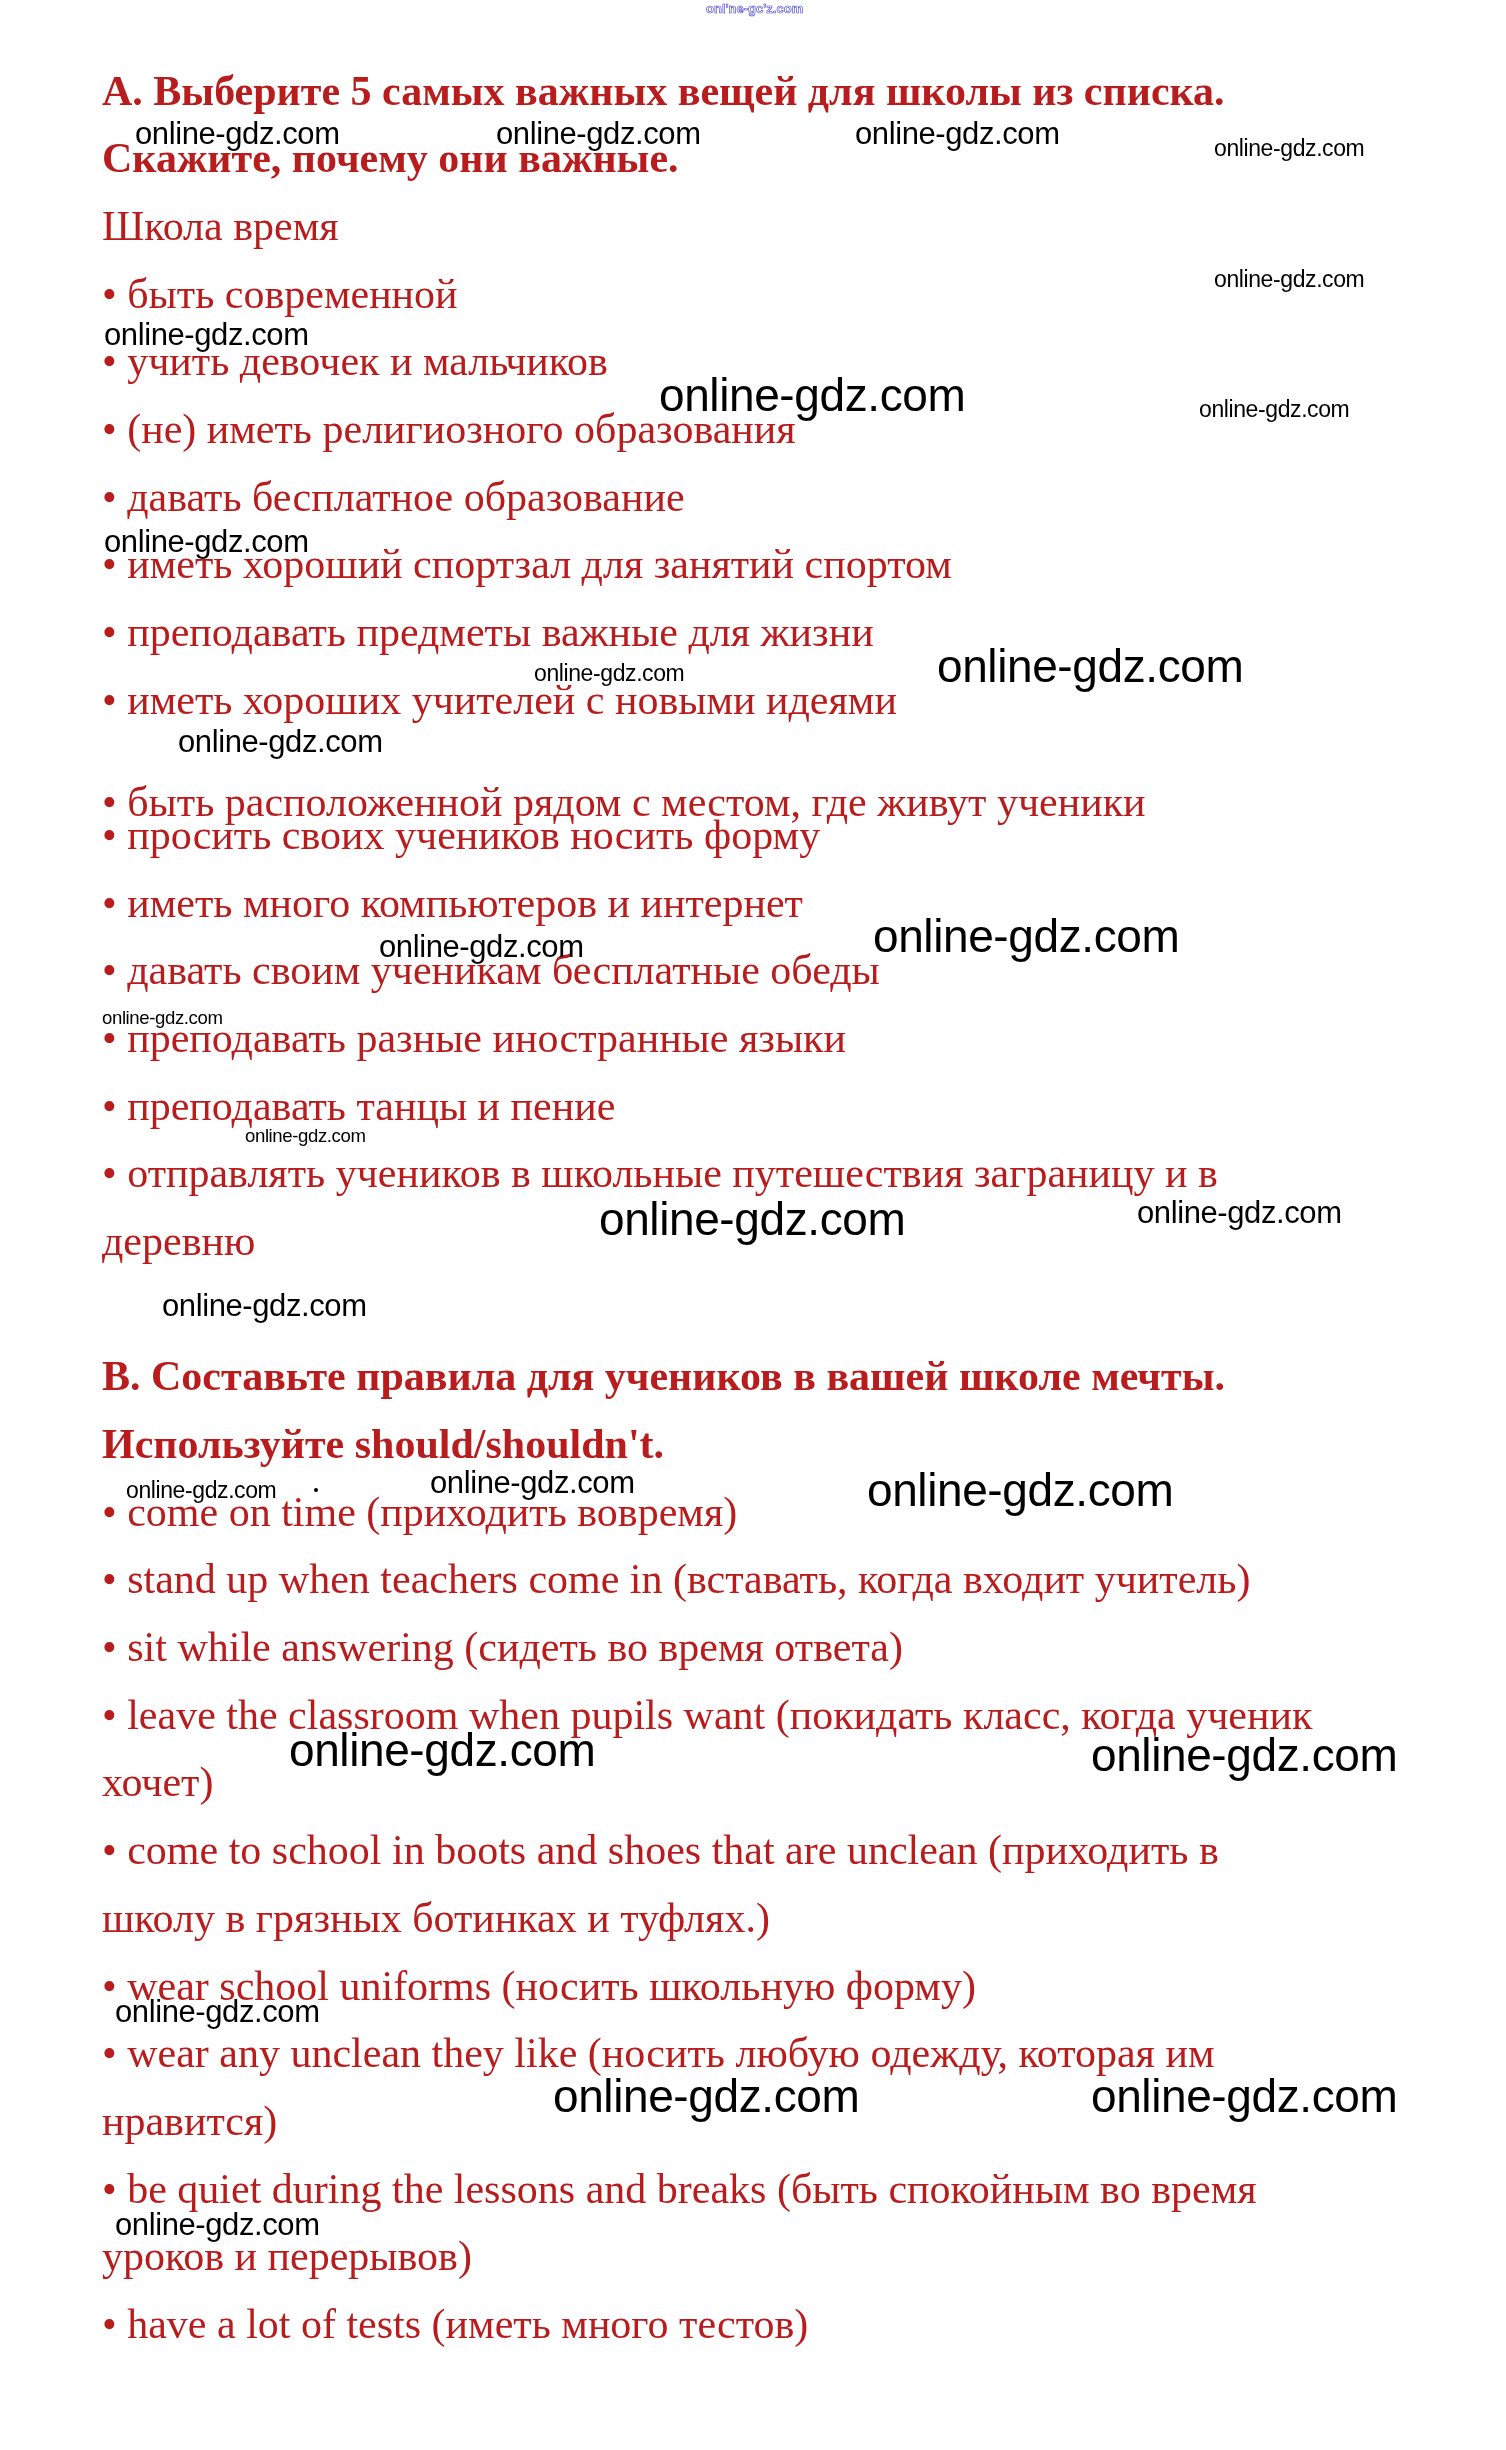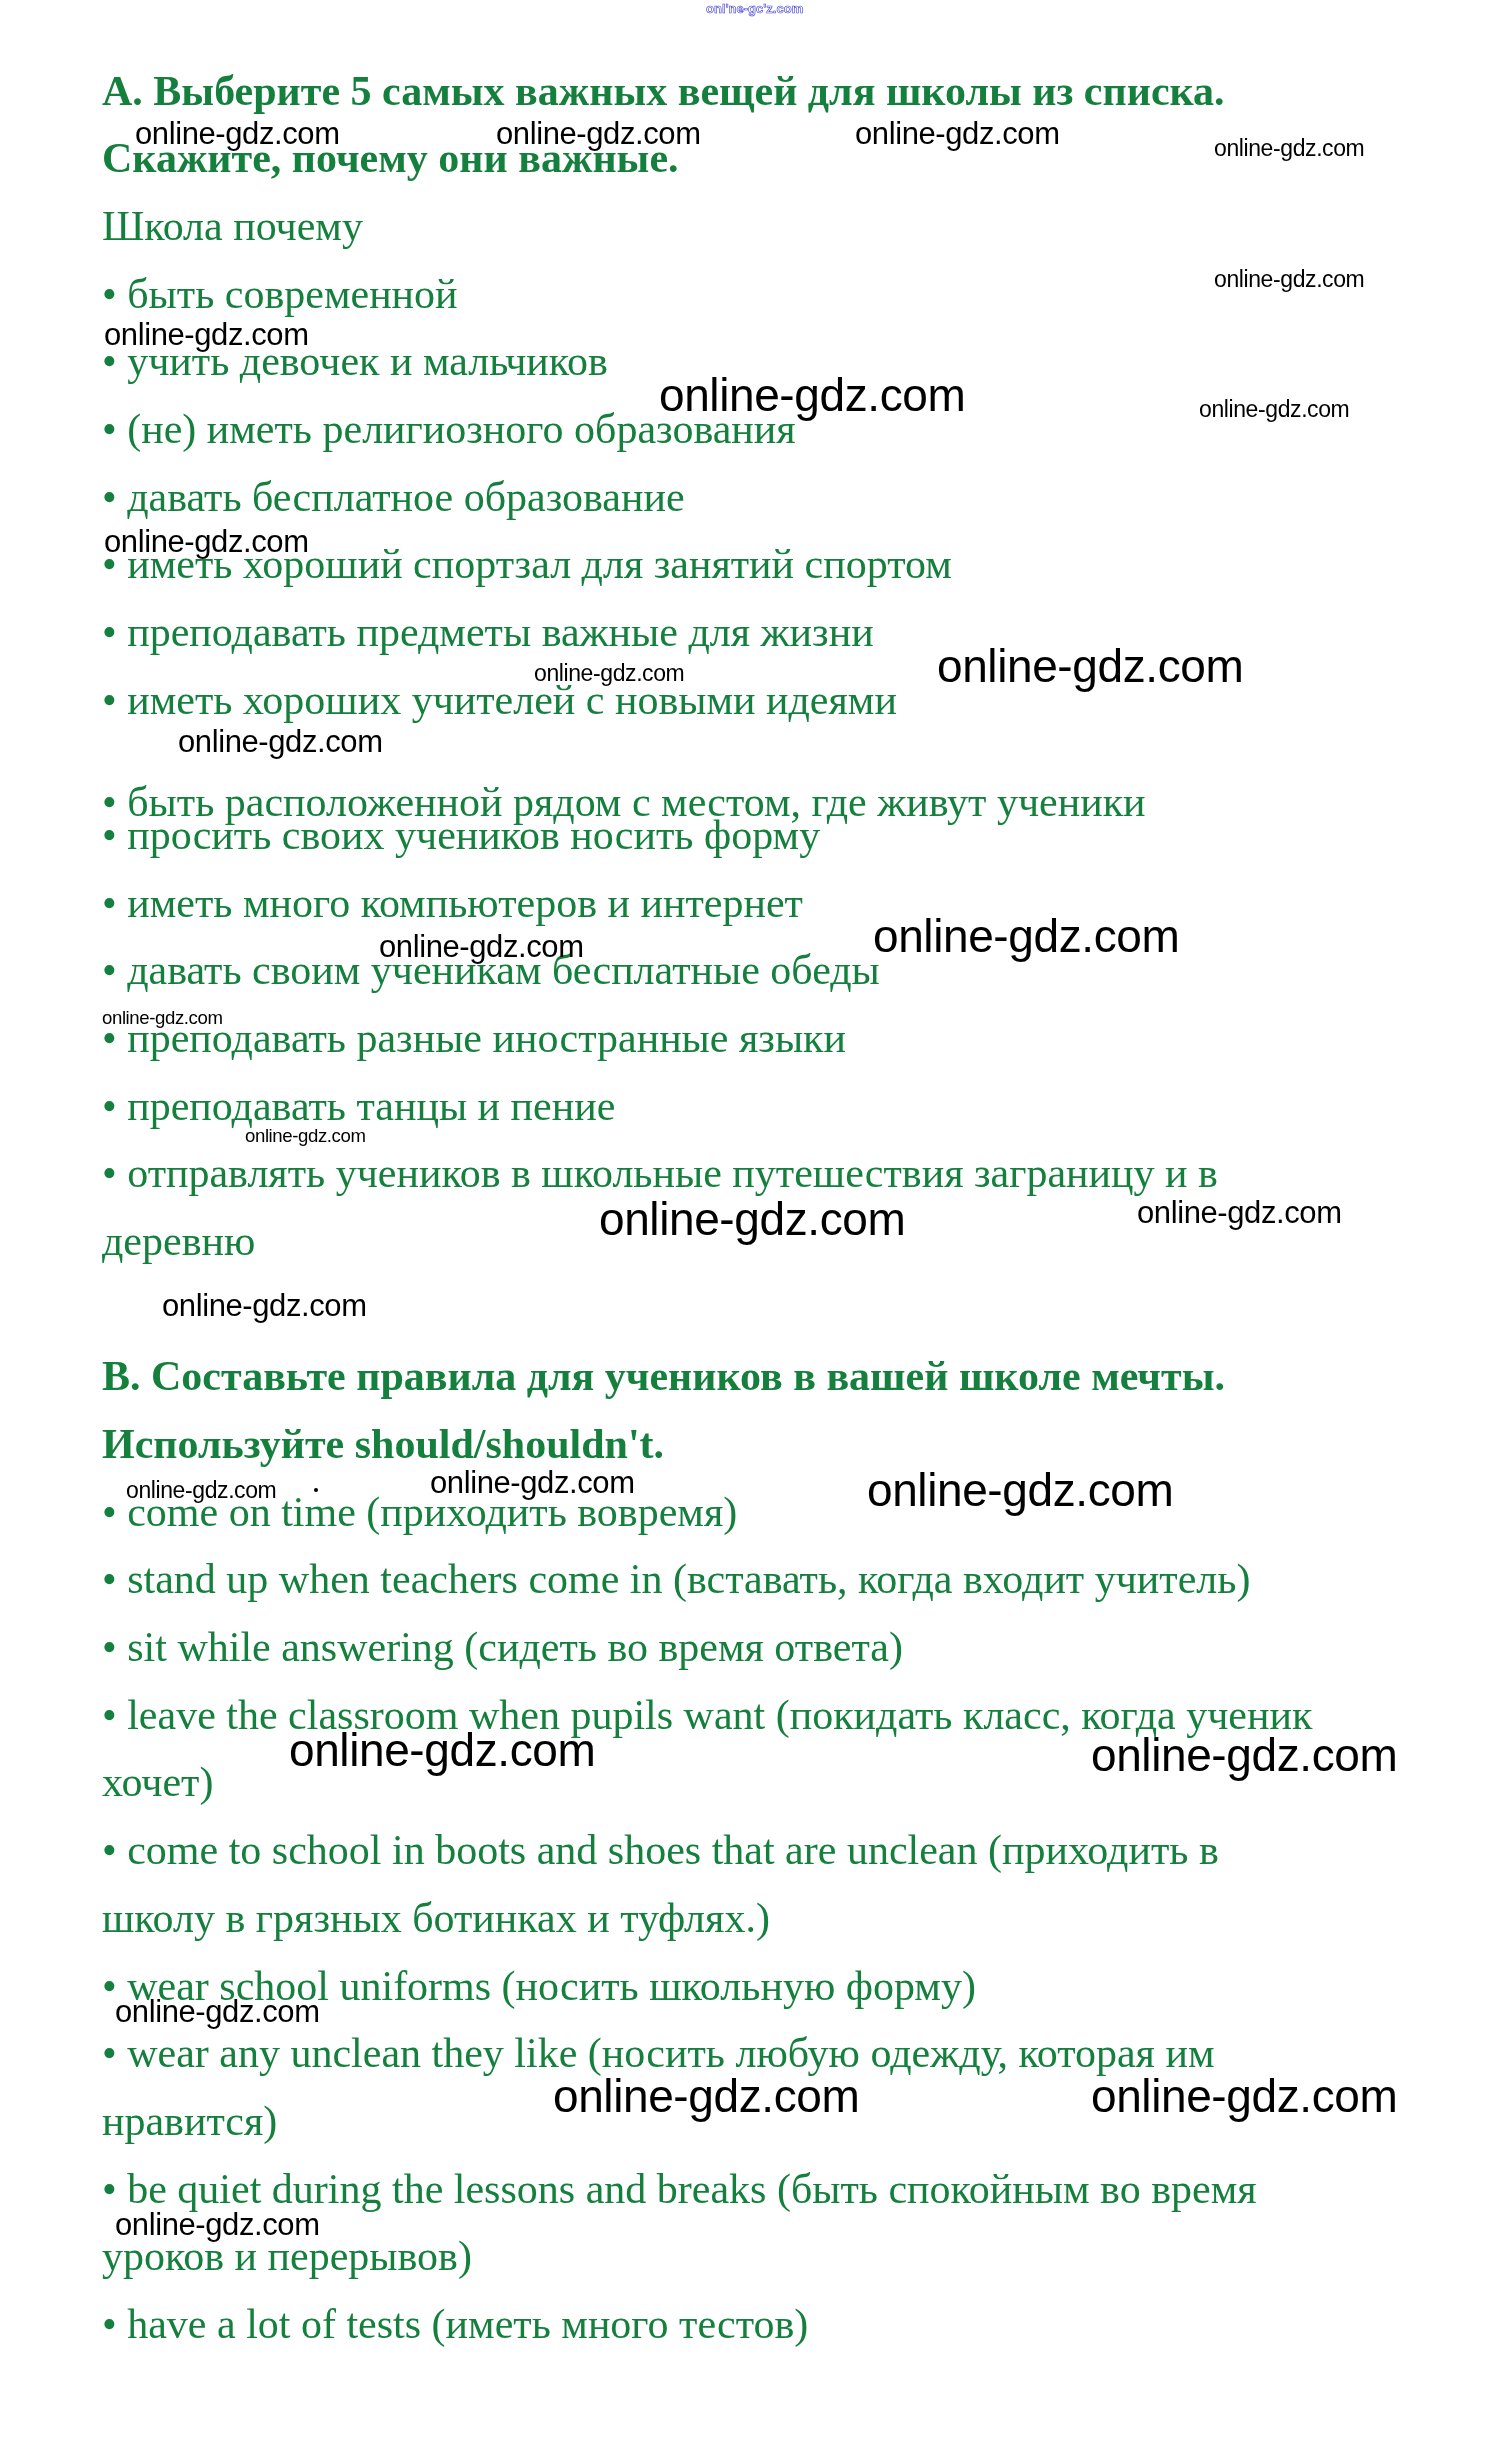--- a/index.html
+++ b/index.html
@@ -1,20 +1,20 @@
 <!DOCTYPE html>
 <html style="font-size:12.4px"><head>
 <meta charset="utf-8">
 <style>
   html, body { margin: 0; padding: 0; background: #ffffff; }
   body { width: 1506px; height: 2450px; position: relative; overflow: hidden; }
   .page { position: absolute; left: 0; top: 0; width: 1506px; height: 2450px; }
   .line {
     position: absolute; left: 102px; height: 68px; line-height: 68px;
-    font-family: "Liberation Serif", serif; font-size: 42px; color: #15803d;
+    font-family: "Liberation Serif", serif; font-size: 42px; color: #b91c1c;
     white-space: nowrap;
   }
   .line.bold { font-weight: bold; }
   .wm {
     position: absolute; font-family: "Liberation Sans", sans-serif; color: #000;
     line-height: 1; white-space: nowrap; letter-spacing: -0.4px;
   }
   .wm-top {
     position: absolute; left: 706px; top: 2.3px; font-family: "Liberation Sans", sans-serif;
     font-size: 13px; line-height: 1; color: transparent; -webkit-text-stroke: 0.6px #3a3ad0;
@@ -25,21 +25,21 @@
 </style>
 </head>
 <body>
 
 <div class="page">
 
   <div class="wm-top">onl'ne-gc'z.com</div>
 
   <div class="line bold" style="top:57px">A. Выберите 5 самых важных вещей для школы из списка.</div>
   <div class="line bold" style="top:124px">Скажите, почему они важные.</div>
-  <div class="line" style="top:192px">Школа почему</div>
+  <div class="line" style="top:192px">Школа время</div>
   <div class="line" style="top:260px">• быть современной</div>
   <div class="line" style="top:327px">• учить девочек и мальчиков</div>
   <div class="line" style="top:395px">• (не) иметь религиозного образования</div>
   <div class="line" style="top:530px">• иметь хороший спортзал для занятий спортом</div>
   <div class="line" style="top:463px">• давать бесплатное образование</div>
   <div class="line" style="top:598px">• преподавать предметы важные для жизни</div>
   <div class="line" style="top:666px">• иметь хороших учителей с новыми идеями</div>
   <div class="line" style="top:768px">• быть расположенной рядом с местом, где живут ученики</div>
   <div class="line" style="top:801px">• просить своих учеников носить форму</div>
   <div class="line" style="top:869px">• иметь много компьютеров и интернет</div>

